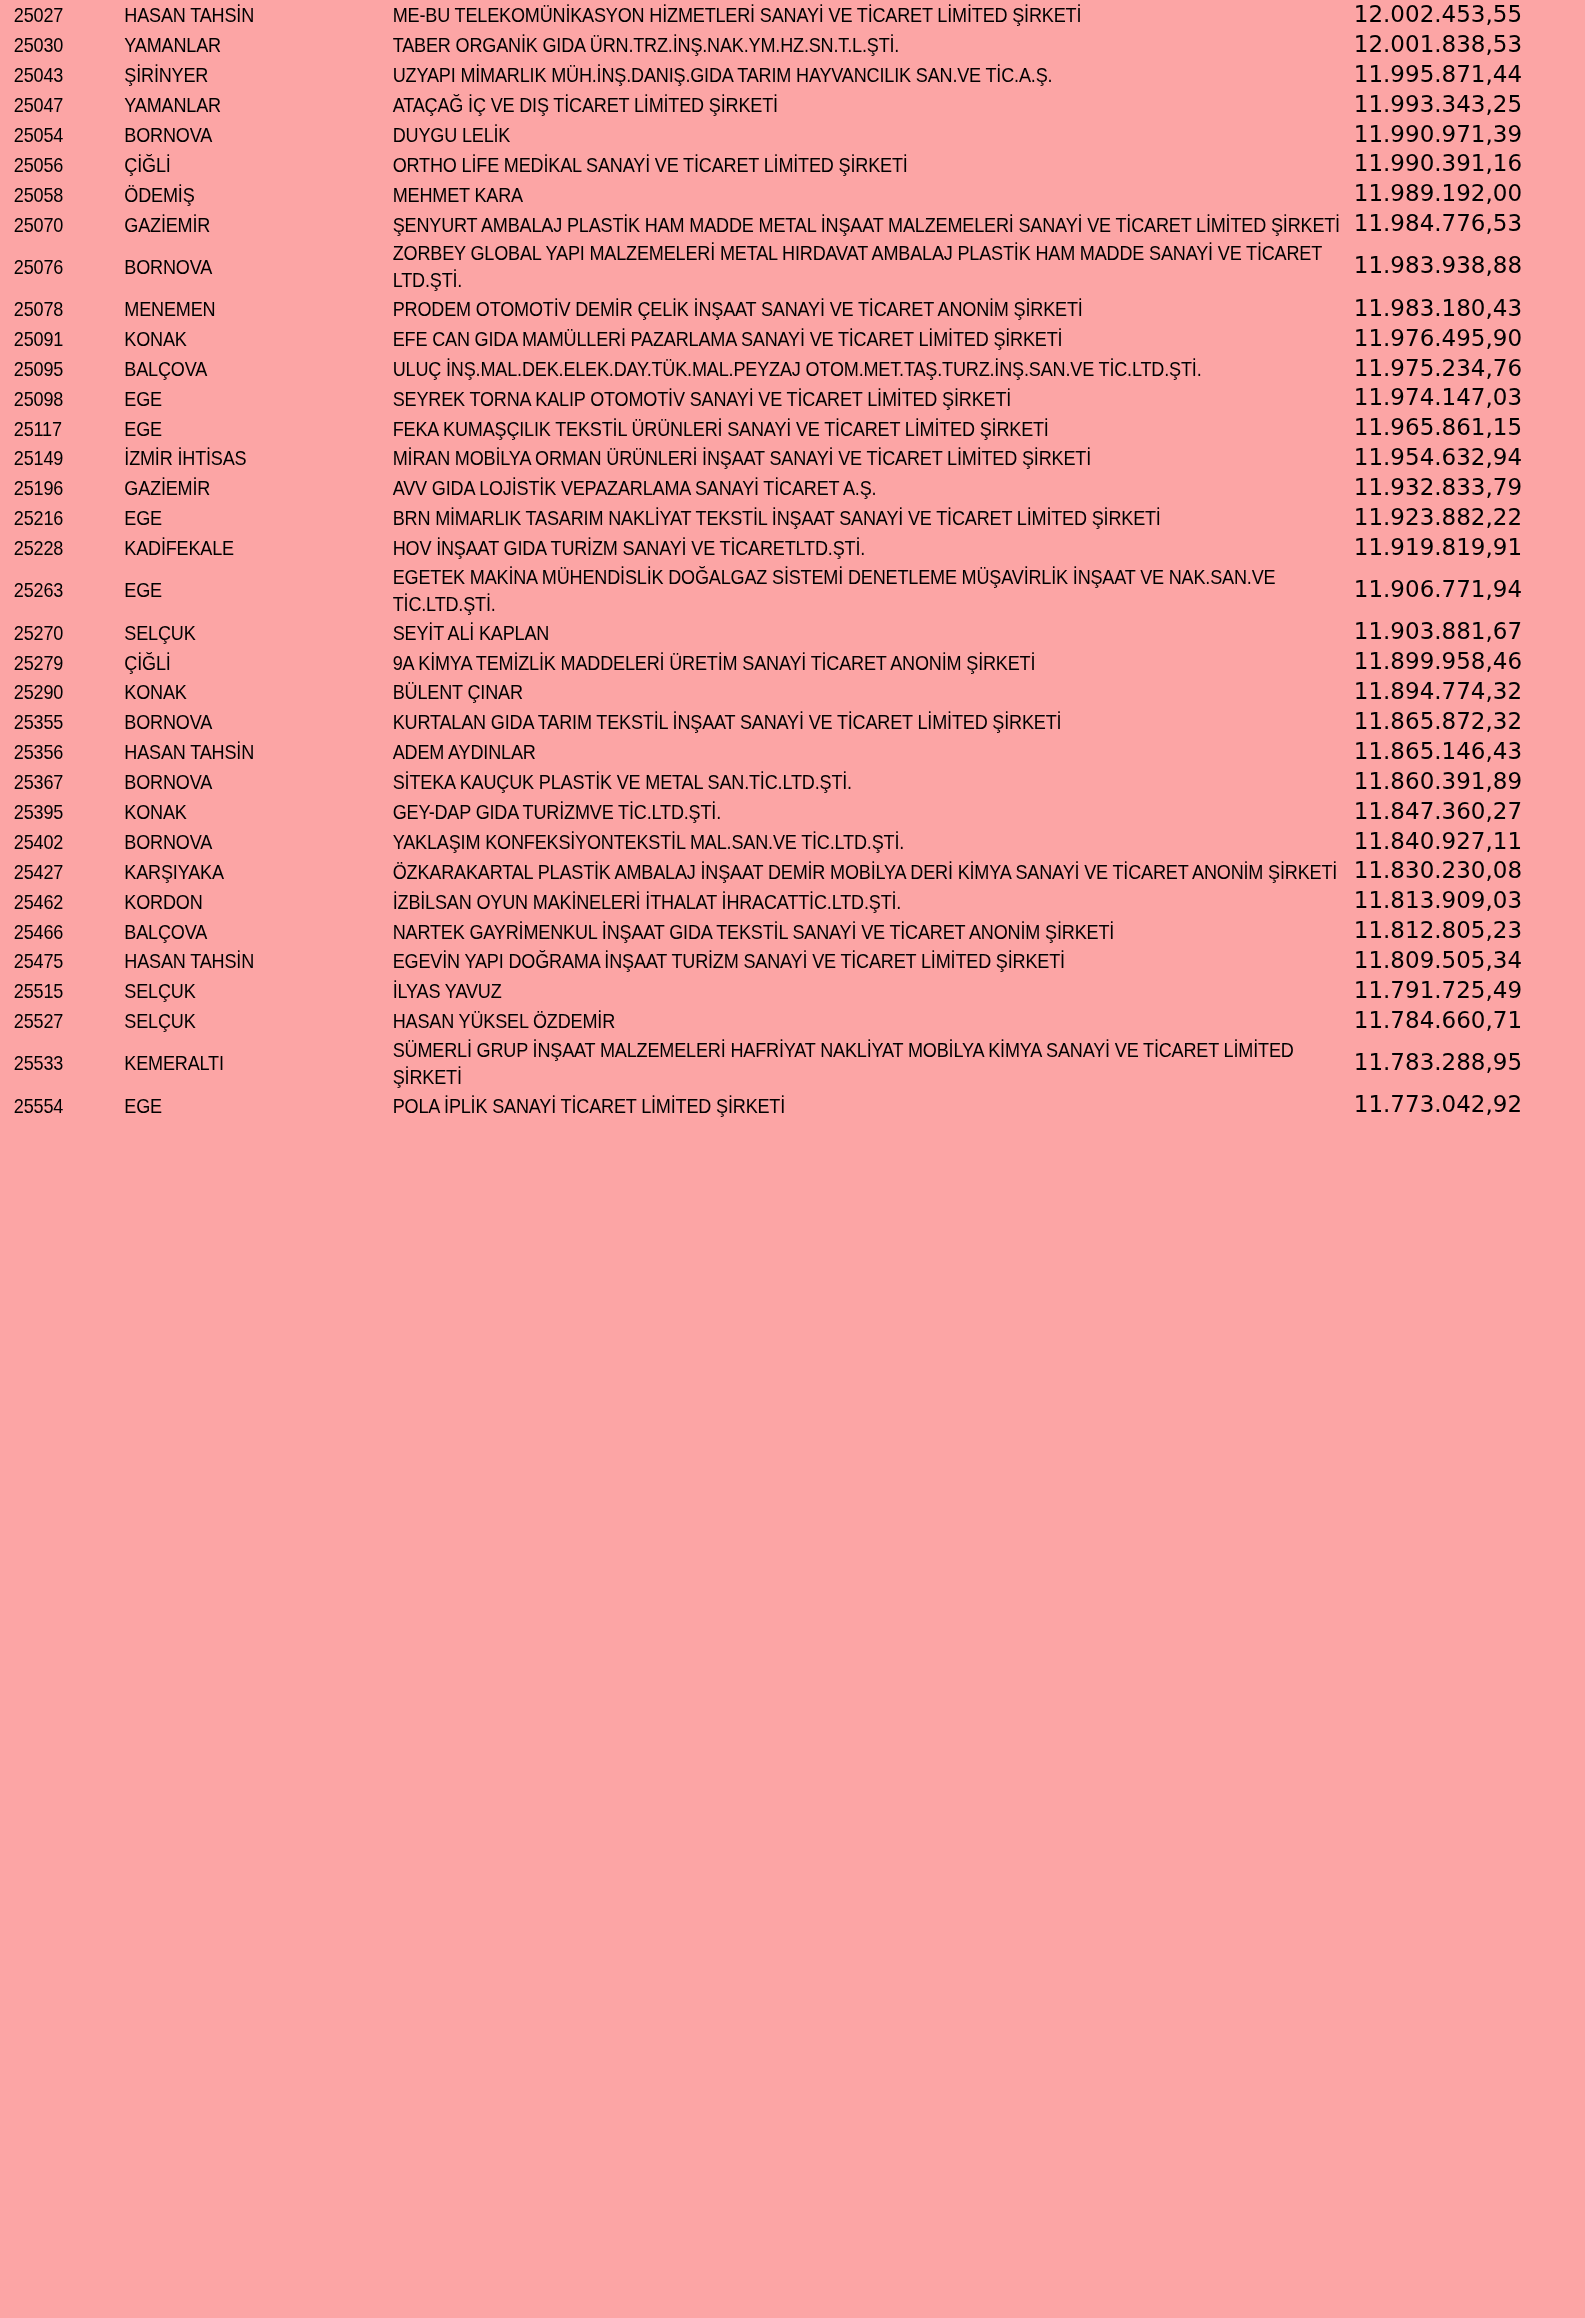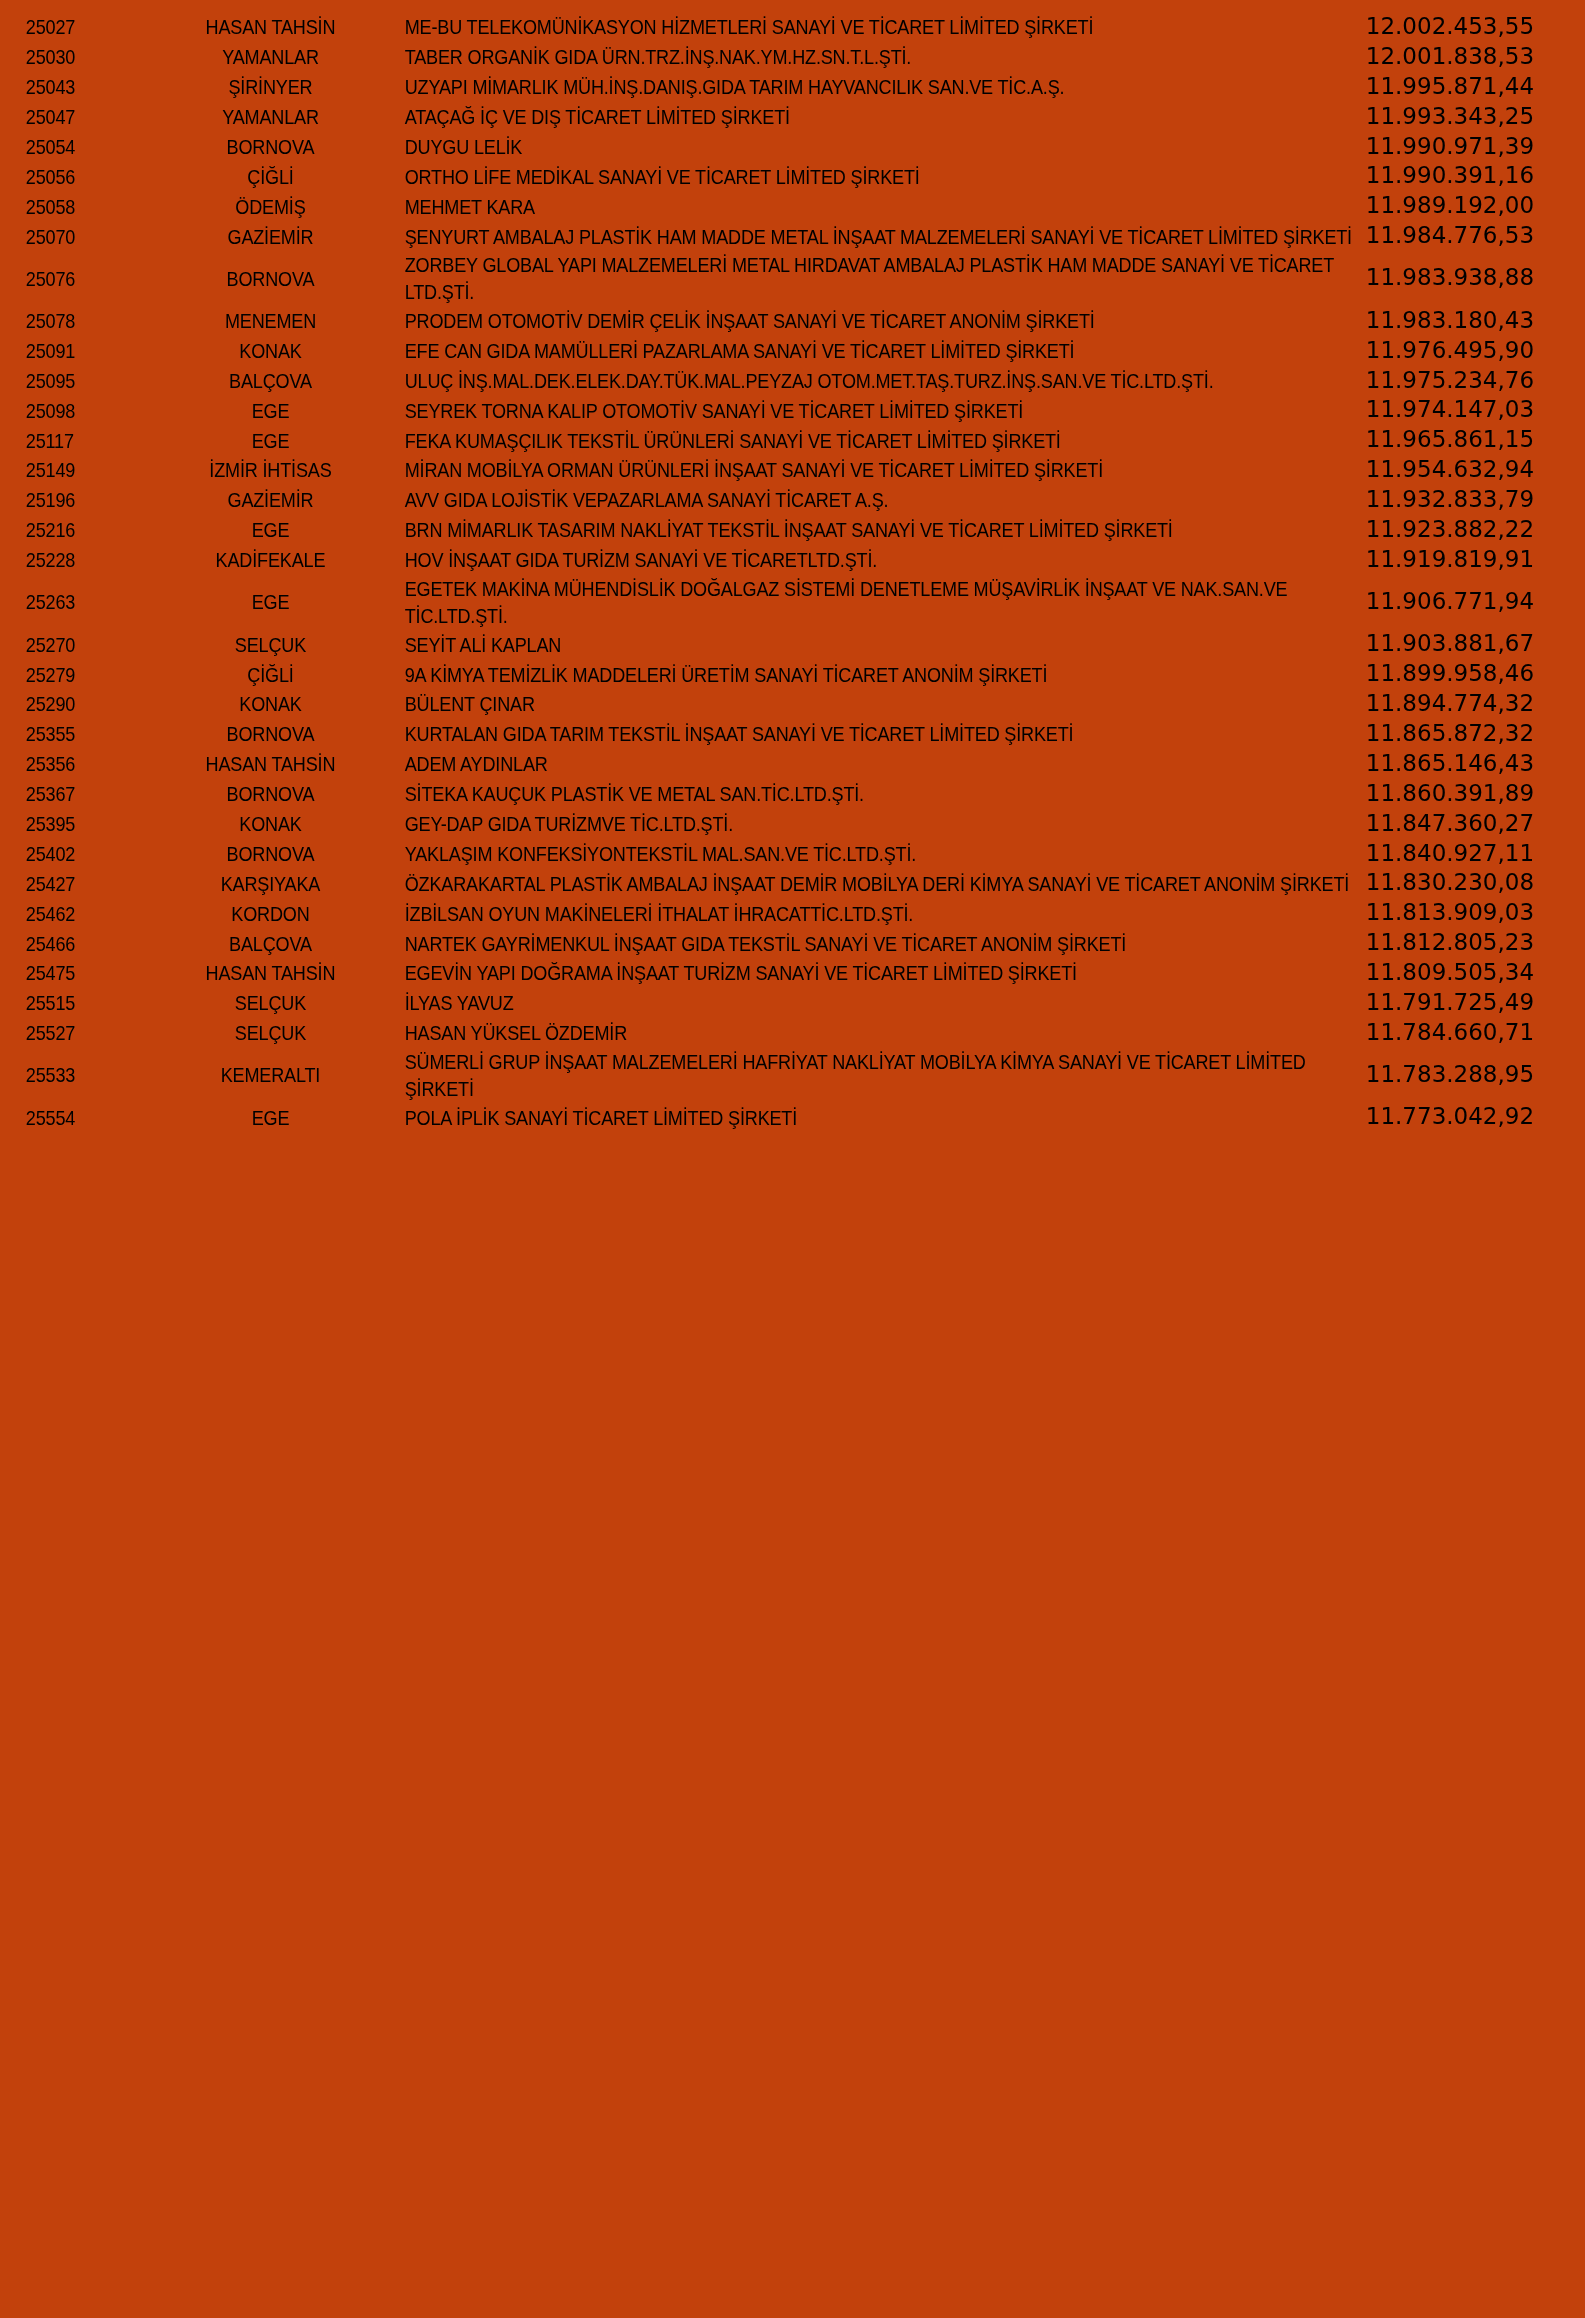--- a/index.html
+++ b/index.html
@@ -11,22 +11,22 @@
     width: 1585px;
     height: 2319px;
     font-family: "Liberation Sans", sans-serif;
     color: #000000;
     overflow: hidden;
   }
   .page {
     position: relative;
     width: 1585px;
     height: 2319px;
-    background: #c2410c;
-    padding: 12px;
+    background: #fca5a5;
+    padding: 0;
     box-sizing: border-box;
   }
   table.listing {
     width: 1585px;
     border-collapse: collapse;
     table-layout: fixed;
     margin: 0;
     padding: 0;
   }
   table.listing col.c-code   { width: 123px; }
@@ -67,21 +67,21 @@
   }
   .cell-amount {
     font-family: "DejaVu Sans", sans-serif;
     font-size: 23px;
     font-weight: 400;
     letter-spacing: 0px;
     padding-left: 3.8px;
     white-space: nowrap;
   }
   td.col-code    { padding-top: 3px; padding-bottom: 3px; }
-  td.col-office  { padding-top: 3px; padding-bottom: 3px; text-align: center; }
+  td.col-office  { padding-top: 3px; padding-bottom: 3px; }
   td.col-name    { padding-top: 3px; padding-bottom: 3px; }
   td.col-amount  { padding-top: 3px; padding-bottom: 3px; }
 </style>
 </head>
 <body>
 
 <div class="page">
   <table class="listing">
     <colgroup>
       <col class="c-code">

